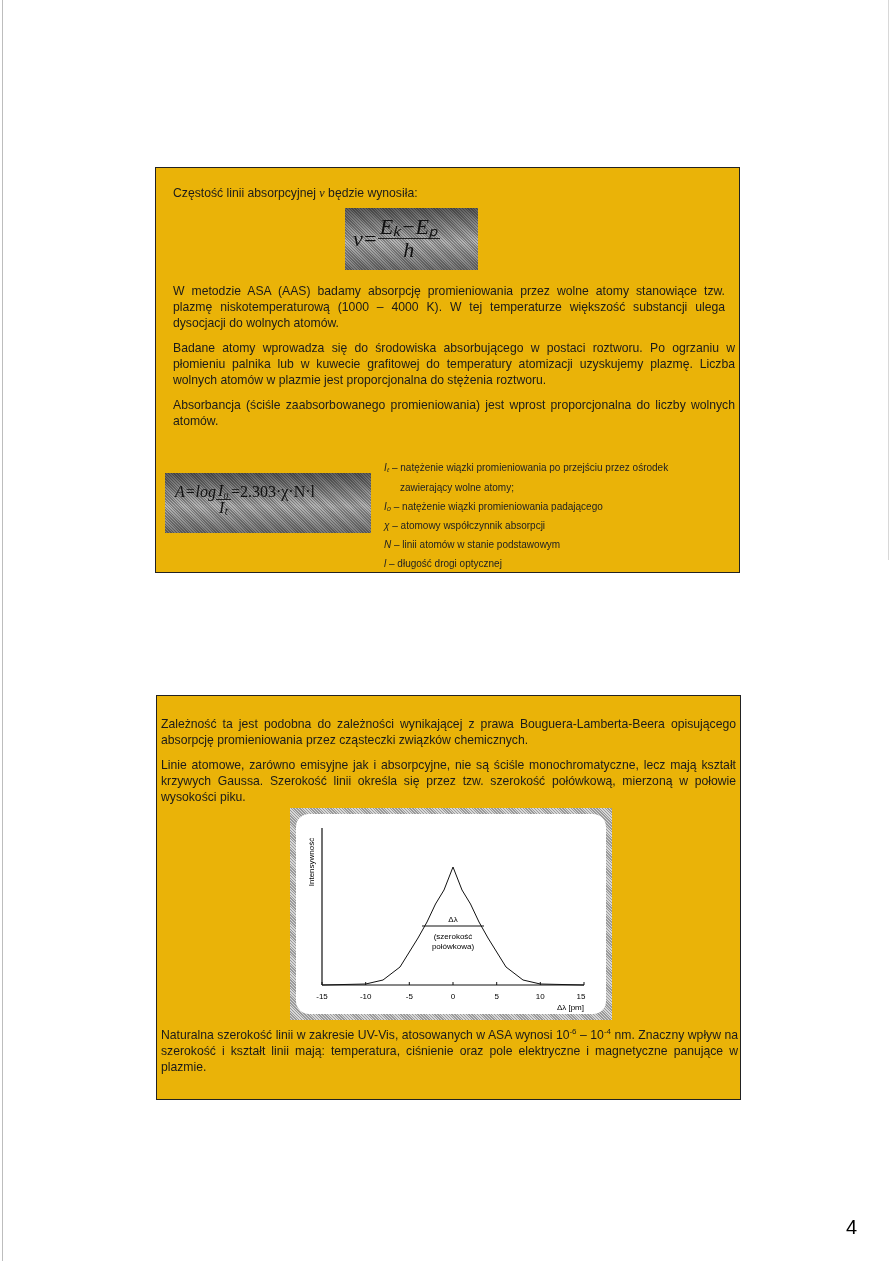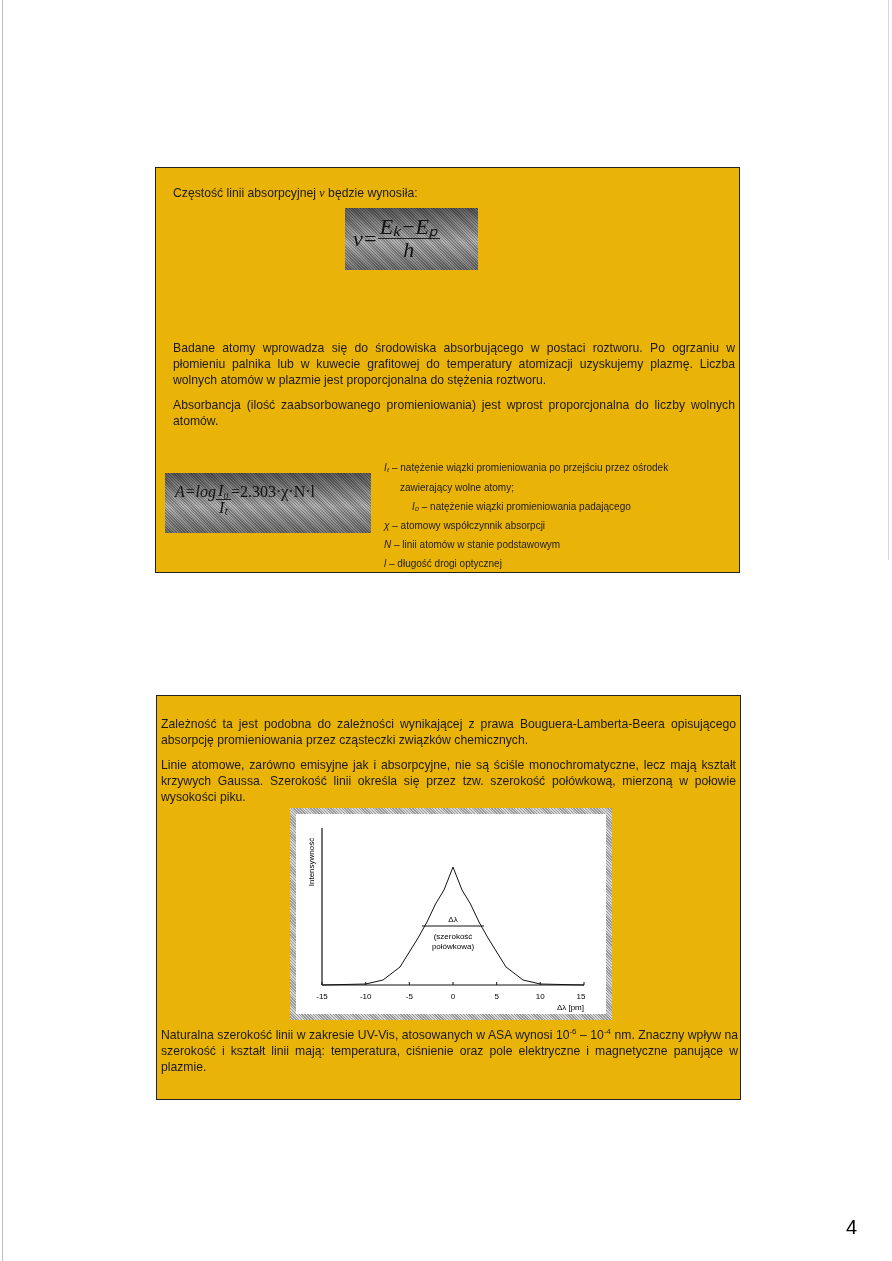--- a/index.html
+++ b/index.html
@@ -24,21 +24,21 @@
     font-family:"Liberation Serif", serif; font-style:italic; color:#111;
   }
   .frac { display:inline-flex; flex-direction:column; align-items:center; vertical-align:middle; }
   .frac .num { border-bottom:1px solid #222; padding:0 2px; line-height:1; }
   .frac .den { line-height:1; }
   .legend-line { position:absolute; font-size:10px; line-height:10px; color:#222; }
   .chart-frame {
     position:absolute; left:133px; top:112px; width:322px; height:212px;
     background: repeating-linear-gradient(45deg,#9a9a9a 0 1px,#d7d7d7 1px 2px);
   }
-  .chart-inner { position:absolute; left:6px; top:6px; right:6px; bottom:6px; background:#fff; }
+  .chart-inner { position:absolute; left:6px; top:6px; right:6px; bottom:6px; background:#fff;border-radius:13px; }
   .page-number { position:absolute; left:846px; top:1216px; font-size:20px; color:#000; }
   sup { font-size:8px; }
 </style>
 </head>
 <body>
 
 <div class="page-edge-left"></div>
 <div class="page-edge-right"></div>
 
 <div id="slide1" class="slide">
@@ -49,38 +49,39 @@
   <div class="formula-box" style="left:189px; top:40px; width:133px; height:62px;">
     <div style="position:absolute; left:8px; top:8px; font-size:22px; display:flex; align-items:center;">
       <span>ν=</span>
       <span class="frac">
         <span class="num">Eₖ−Eₚ</span>
         <span class="den">h</span>
       </span>
     </div>
   </div>
 
+  <div class="p just" style="left:17px; top:115px; width:552px;">W metodzie ASA (AAS) badamy absorpcję promieniowania przez wolne atomy stanowiące tzw. plazmę niskotemperaturową (1000 – 4000 K). W tej temperaturze większość substancji ulega dysocjacji do wolnych atomów.</div>
   <div class="p just" style="left:17px; top:172px; width:562px;">Badane atomy wprowadza się do środowiska absorbującego w postaci roztworu. Po ogrzaniu w płomieniu palnika lub w kuwecie grafitowej do temperatury atomizacji uzyskujemy plazmę. Liczba wolnych atomów w plazmie jest proporcjonalna do stężenia roztworu.</div>
-  <div class="p just" style="left:17px; top:229px; width:562px;">Absorbancja (ilość zaabsorbowanego promieniowania) jest wprost proporcjonalna do liczby wolnych atomów.</div>
+  <div class="p just" style="left:17px; top:229px; width:562px;">Absorbancja (ściśle zaabsorbowanego promieniowania) jest wprost proporcjonalna do liczby wolnych atomów.</div>
 
   <div class="formula-box" style="left:9px; top:305px; width:206px; height:60px;">
     <div style="position:absolute; left:10px; top:10px; font-size:16px; display:flex; font-style:normal;">
       <i>A=log</i>
       <span class="frac" style="font-style:italic;">
         <span class="num">I₀</span>
         <span class="den">Iₜ</span>
       </span>
       <span>=2.303·χ·N·l</span>
     </div>
   </div>
 
   <div>
     <div class="legend-line" style="left:228px; top:295px;"><i>Iₜ</i><span> – natężenie wiązki promieniowania po przejściu przez ośrodek</span></div>
     <div class="legend-line" style="left:244px; top:315px;"><span>zawierający wolne atomy;</span></div>
-    <div class="legend-line" style="left:228px; top:334px;margin-left:28px;"><i>I₀</i><span> – natężenie wiązki promieniowania padającego</span></div>
+    <div class="legend-line" style="left:228px; top:334px;"><i>I₀</i><span> – natężenie wiązki promieniowania padającego</span></div>
     <div class="legend-line" style="left:228px; top:353px;"><i>χ</i><span> – atomowy współczynnik absorpcji</span></div>
     <div class="legend-line" style="left:228px; top:372px;"><i>N</i><span> – linii atomów w stanie podstawowym</span></div>
     <div class="legend-line" style="left:228px; top:391px;"><i>l</i><span> – długość drogi optycznej</span></div>
   </div>
 </div>
 
 <div id="slide2" class="slide">
   <div class="p just" style="left:4px; top:61px; width:575px;">Linie atomowe, zarówno emisyjne jak i absorpcyjne, nie są ściśle monochromatyczne, lecz mają kształt krzywych Gaussa. Szerokość linii określa się przez tzw. szerokość połówkową, mierzoną w połowie wysokości piku.</div>
   <div class="p just" style="left:4px; top:20px; width:575px;">Zależność ta jest podobna do zależności wynikającej z prawa Bouguera-Lamberta-Beera opisującego absorpcję promieniowania przez cząsteczki związków chemicznych.</div>
 

